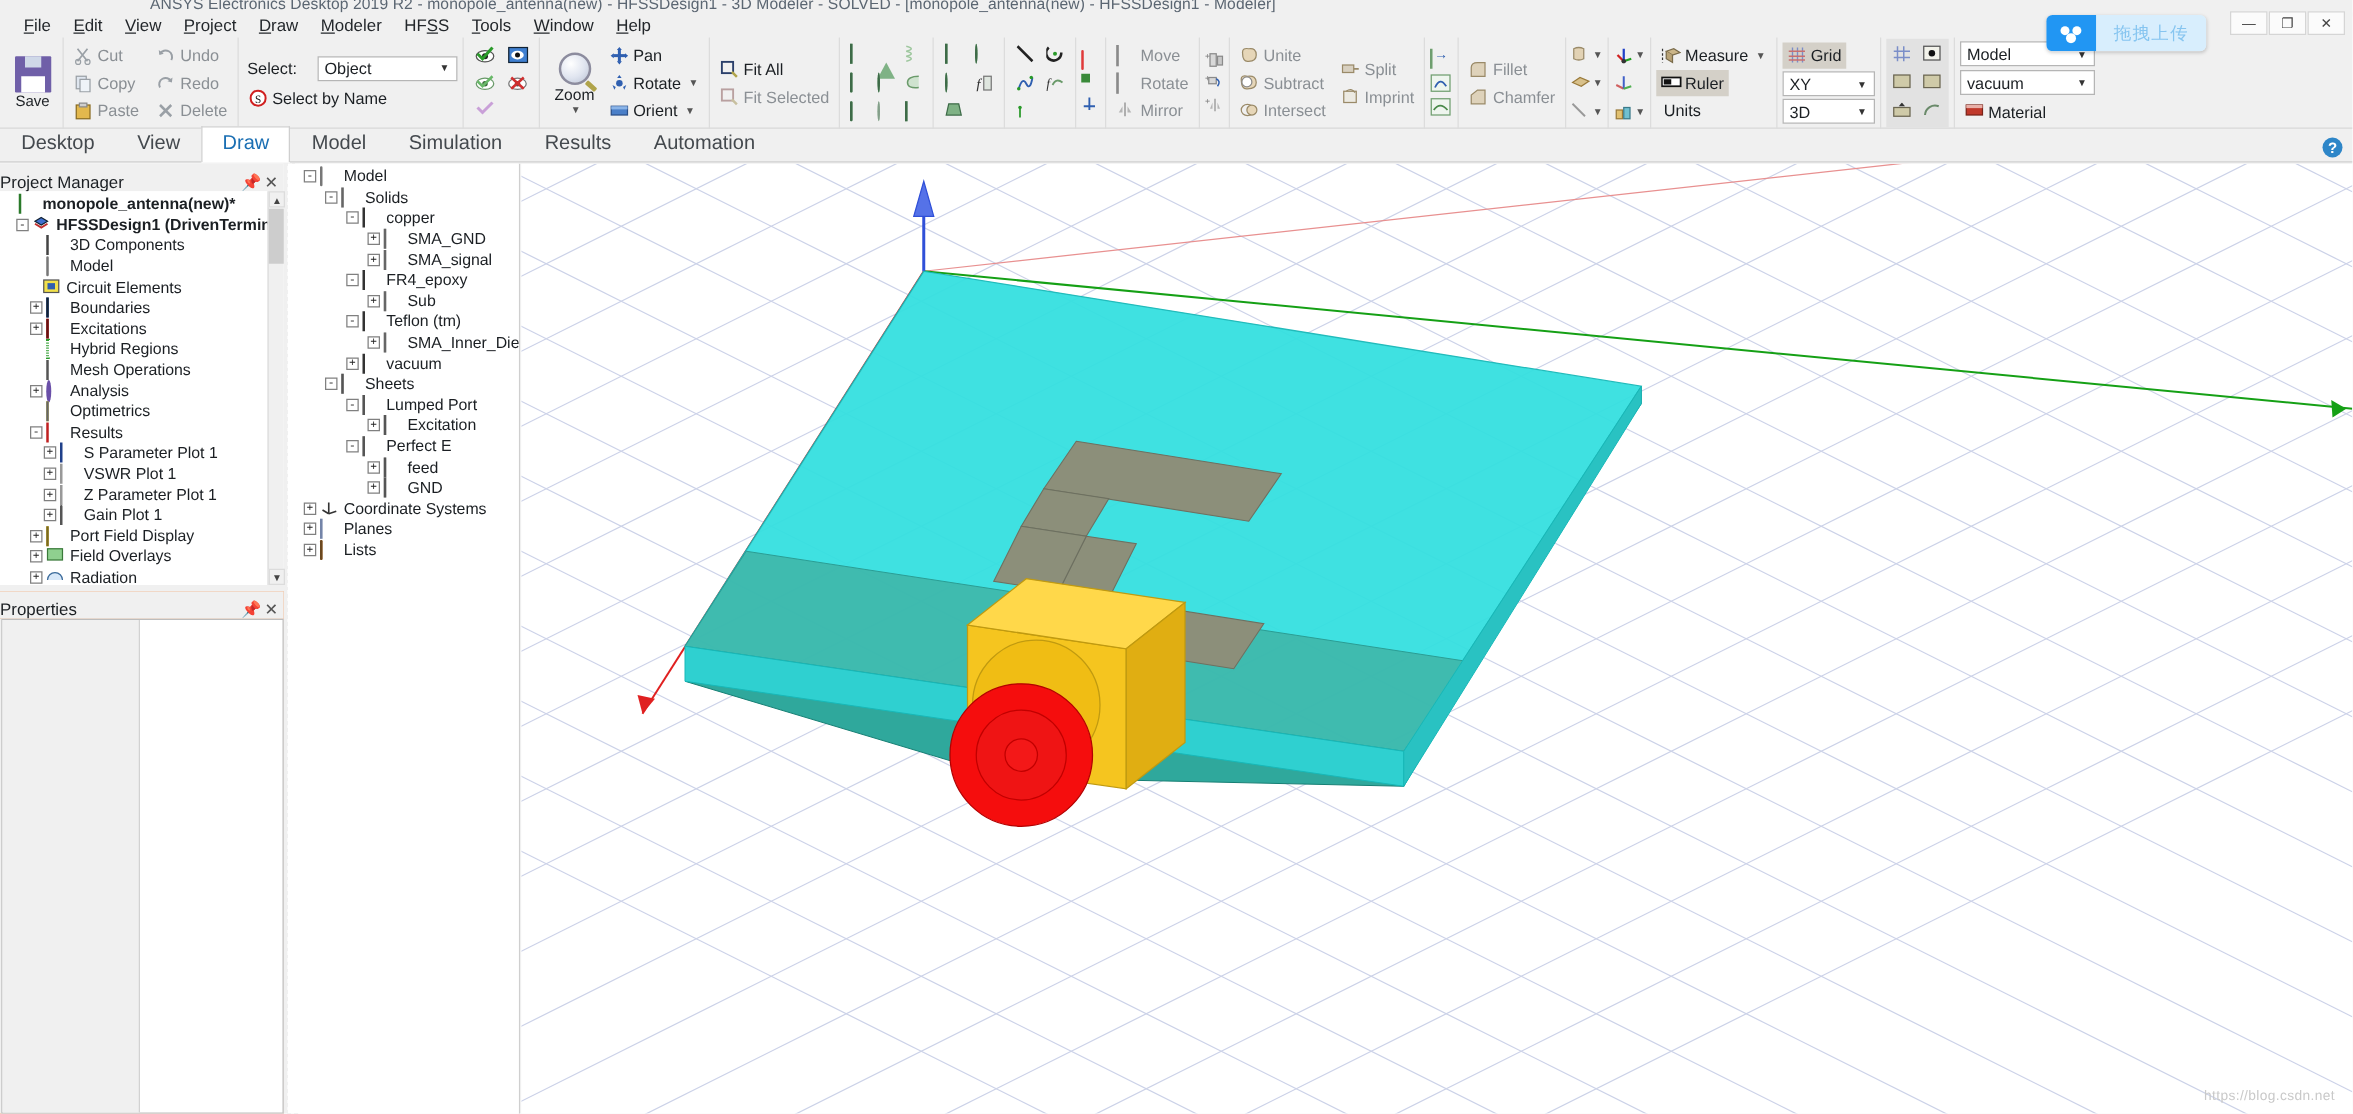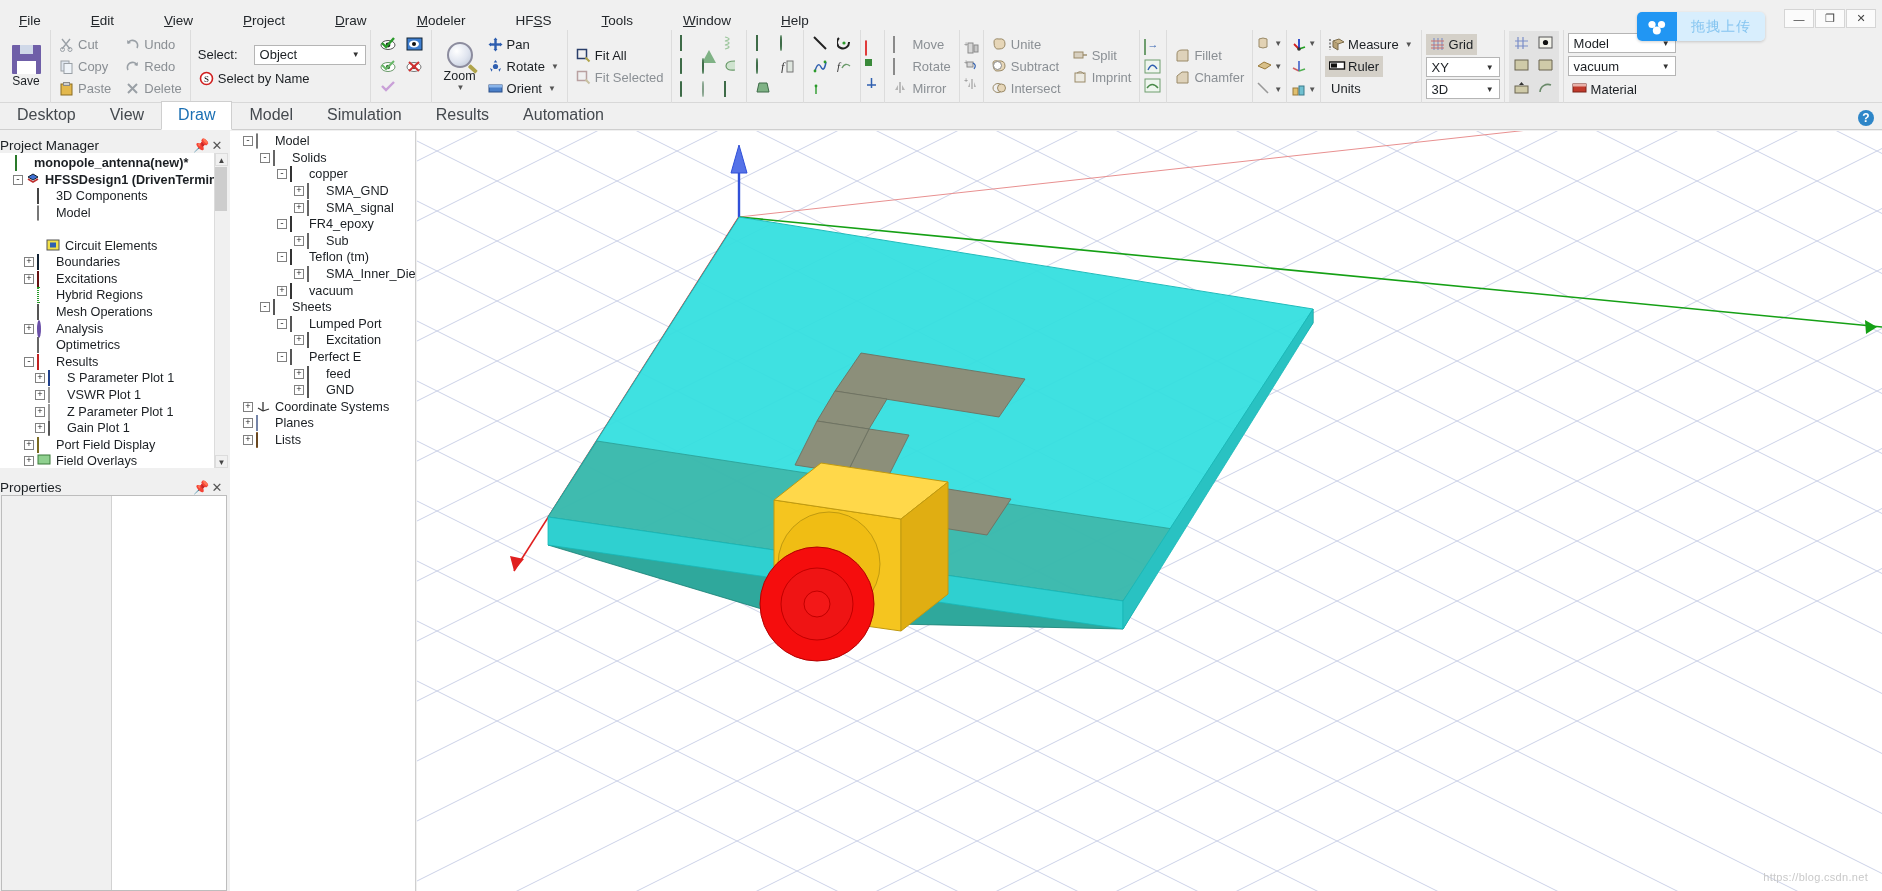--- a/index.html
+++ b/index.html
@@ -29,21 +29,21 @@
   }
   .winbtn {
     width: 30px; height: 19px; border: 1px solid #d5d5d5; background: #fbfbfb;
     display: flex; align-items: center; justify-content: center;
     font-size: 11px; color: #444;
   }
 
   
   .menubar {
     position: absolute; left: 0; top: 10px; width: 1882px; height: 20px;
-    background: #f0f0f0; display: flex; align-items: center; padding-left: 10px; gap: 32px;
+    background: #f0f0f0; display: flex; align-items: center; padding-left: 10px;
   }
   .menuitem {
     font-size: 13.5px; color: #23272b; padding: 1px 9px; white-space: nowrap;
   }
   .menuitem u { text-decoration: underline; }
 
   
   .toolbar {
     position: absolute; left: 0; top: 30px; width: 1882px; height: 73px;
     background: #f0f0f0; border-bottom: 1px solid #d8d8d8;
@@ -199,20 +199,23 @@
   }
   .bd-left { width: 40px; height: 29px; background: #2196f3; display:flex;align-items:center;justify-content:center;}
   .bd-right { background: #d8eefd; color: #86c5f0; font-size: 14px; padding: 0 14px; height:29px;
               display:flex;align-items:center; letter-spacing:1px;}
 </style>
 </head>
 <body>
 
 <div id="app">
 
+  <div class="titlebar">
+    <div class="titlebar-text">ANSYS Electronics Desktop 2019 R2 - monopole_antenna(new) - HFSSDesign1 - 3D Modeler - SOLVED - [monopole_antenna(new) - HFSSDesign1 - Modeler]</div>
+  </div>
   <div class="winbtns">
     <div class="winbtn">—</div>
     <div class="winbtn">❐</div>
     <div class="winbtn close">✕</div>
   </div>
 
   <div class="menubar">
     <div class="menuitem"><u>F</u><span>ile</span></div>
     <div class="menuitem"><u>E</u>dit</div>
     <div class="menuitem"><u>V</u>iew</div>
@@ -773,21 +776,21 @@
           <span style="width: 3px; flex: 0 0 auto;"></span>
           <span class="tico"><span class="ic-3dcomp"></span></span>
           <span class="tlbl">3D Components</span>
         </div>
         <div class="trow" style="padding-left: 24px;">
           <span class="dots"></span>
           <span style="width: 3px; flex: 0 0 auto;"></span>
           <span class="tico"><span class="ic-model"></span></span>
           <span class="tlbl">Model</span>
         </div>
-        <div class="trow" style="padding-left: 33px; margin-top: 16px;">
+        <div class="trow" style="padding-left: 21px;">
           <span class="dots"></span>
           <span style="width: 3px; flex: 0 0 auto;"></span>
           <span class="tico"><svg width="14" height="12" viewBox="0 0 14 12">
               <rect x="1" y="1" width="12" height="10" fill="#f2e14a" stroke="#555"></rect>
               <rect x="4" y="3.5" width="6" height="5" fill="#2f5fb0"></rect>
             </svg></span>
           <span class="tlbl">Circuit Elements</span>
         </div>
         <div class="trow" style="padding-left: 24px;">
           <span class="tog">+</span>

